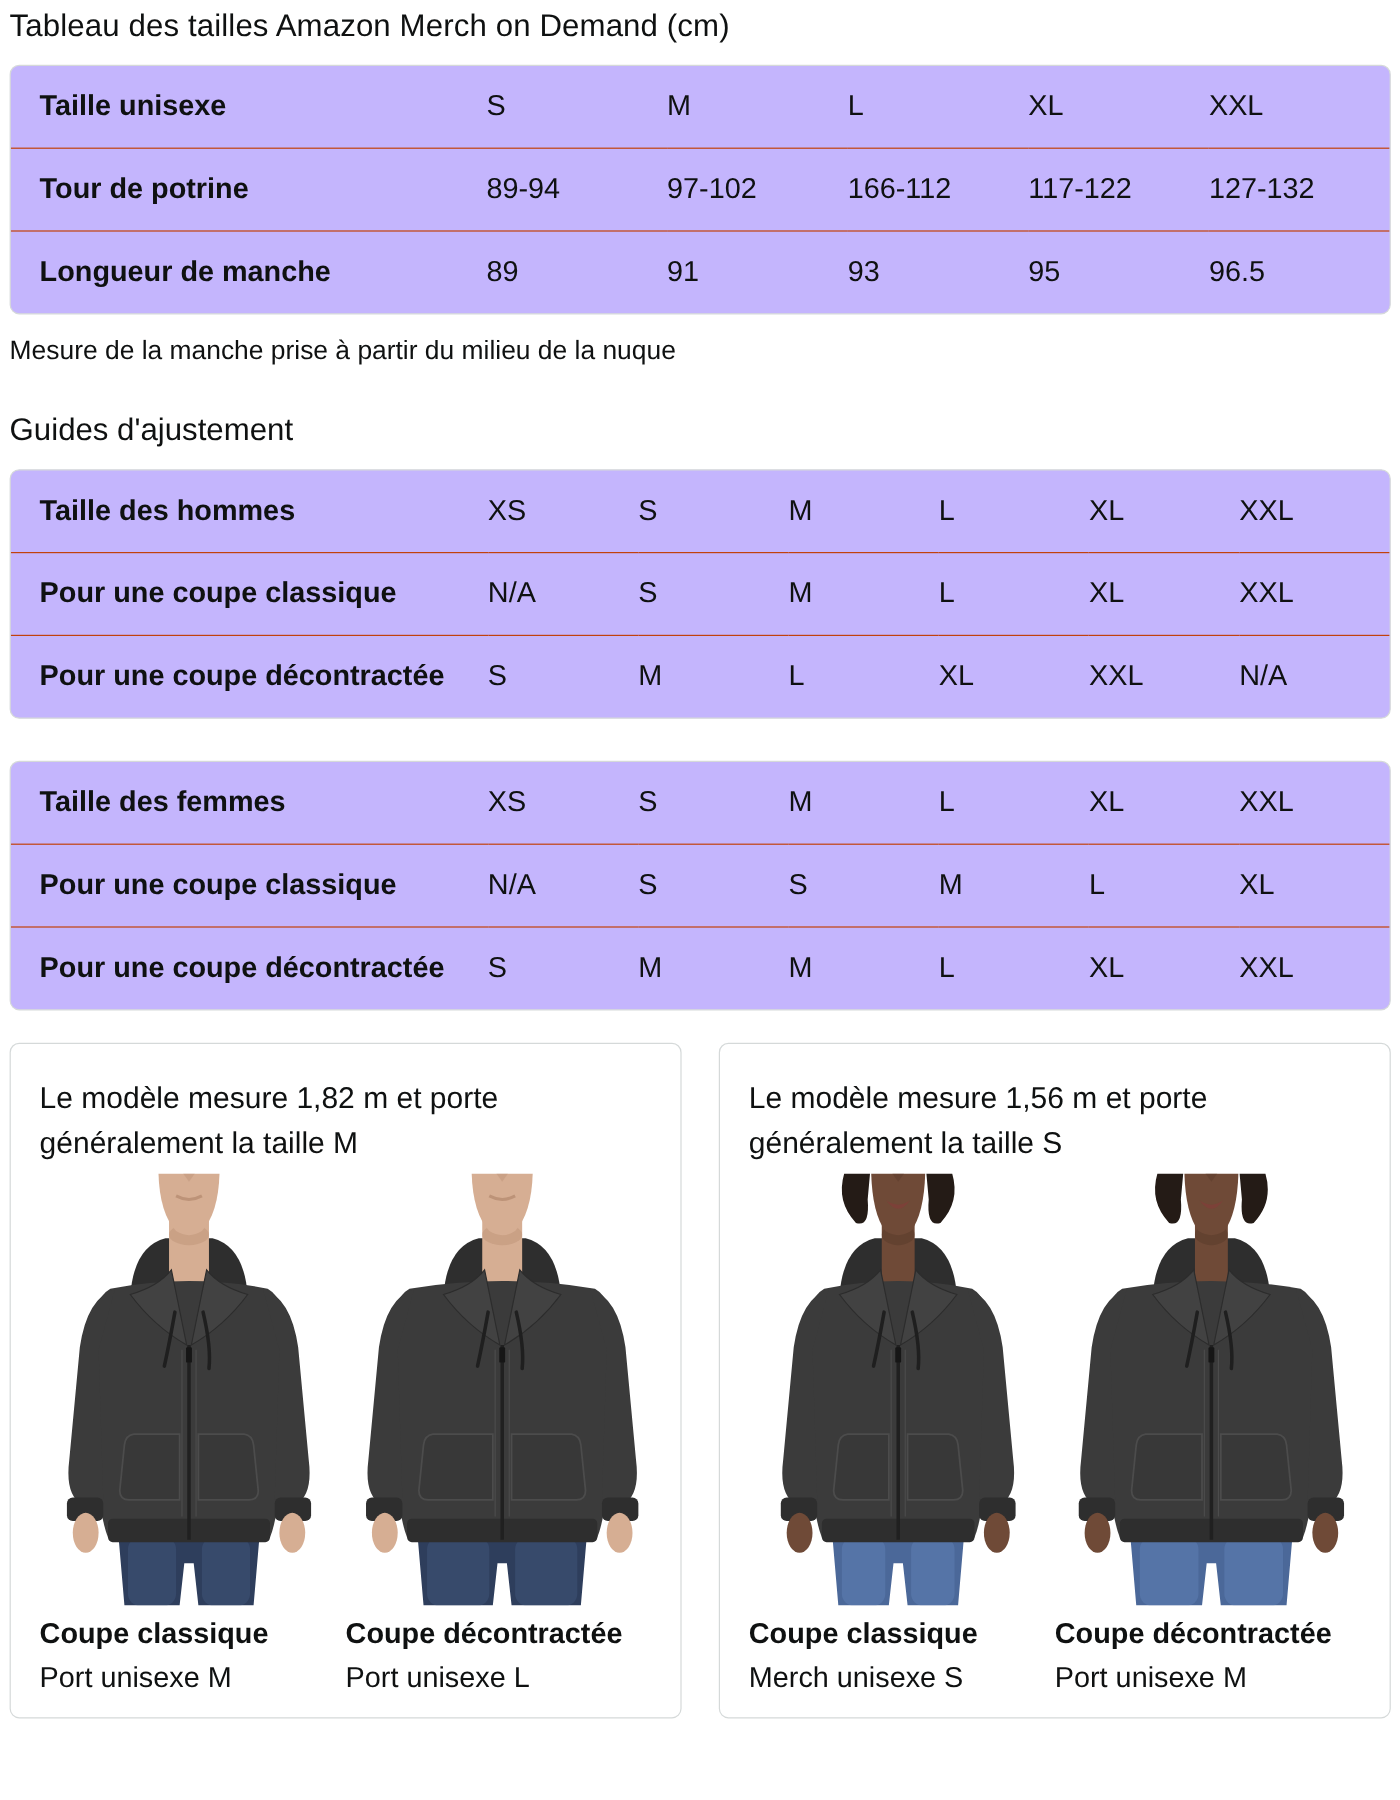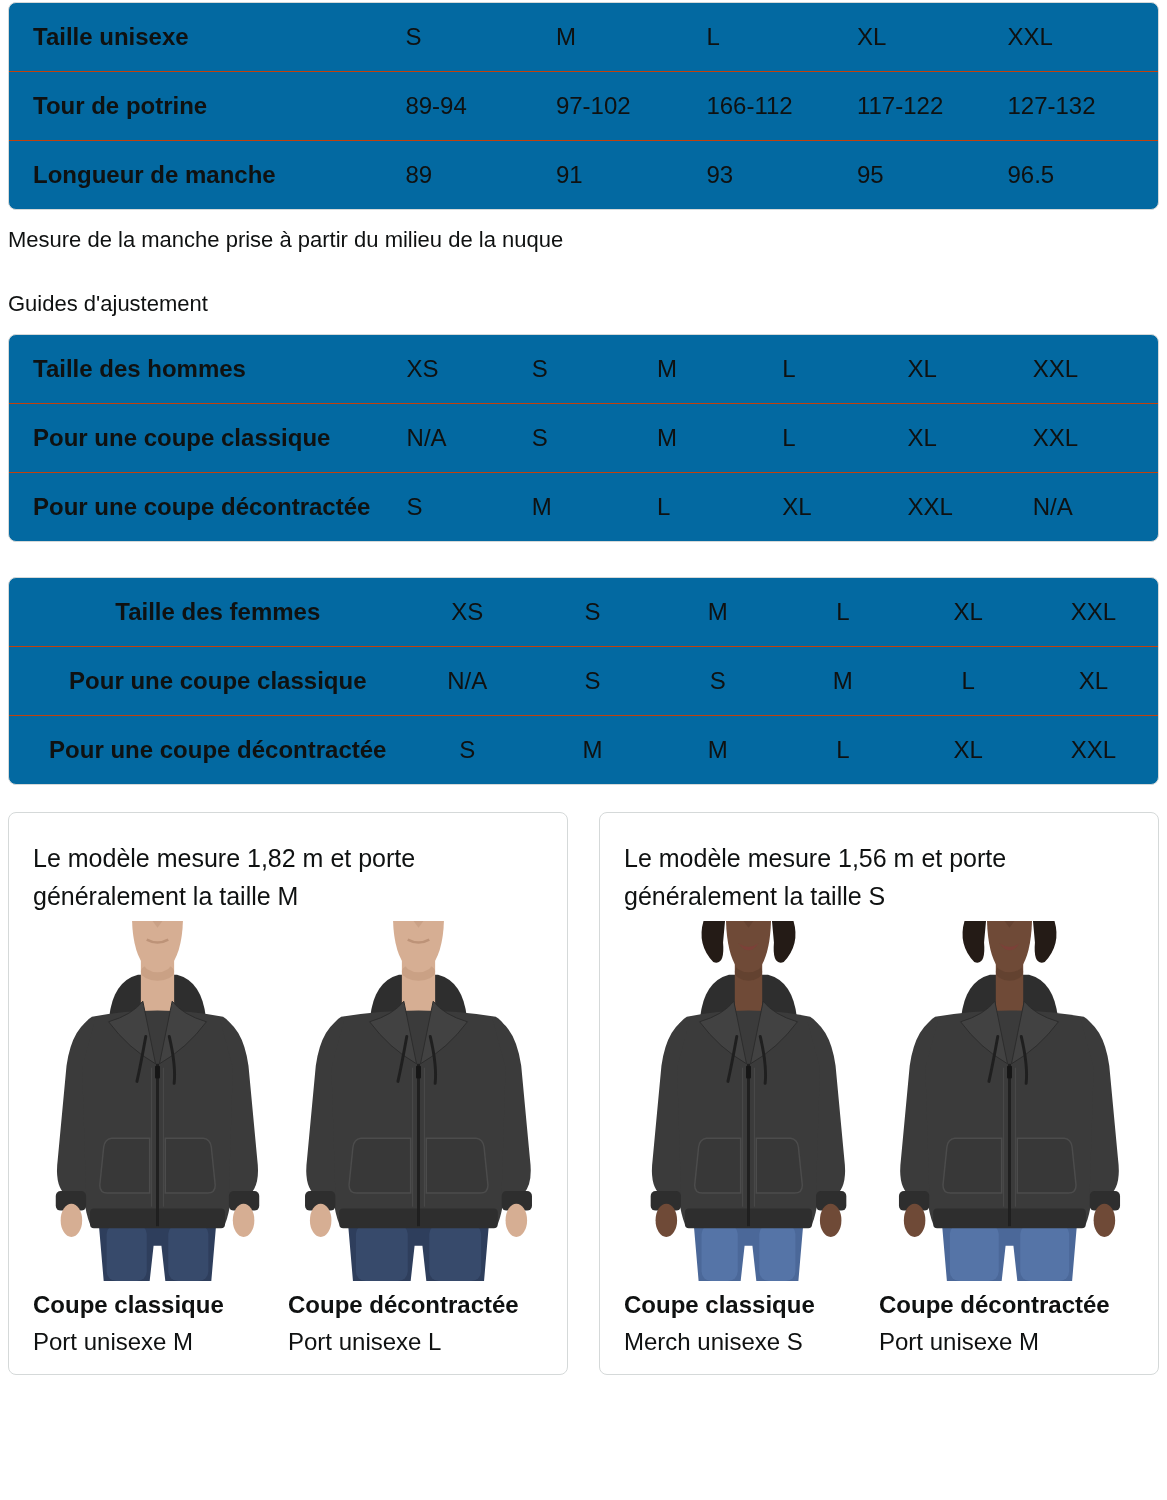--- a/index.html
+++ b/index.html
@@ -14,41 +14,41 @@
   .page-title {
     font-size: 26px;
     font-weight: 400;
     margin: 4px 0 17px;
     letter-spacing: 0.1px;
   }
   .table-card {
     border: 1px solid #d5d9d9;
     border-radius: 8px;
     overflow: hidden;
-    background: #0369a1;
+    background: #c4b5fd;
   }
   table {
     width: 100%;
     border-collapse: collapse;
     table-layout: fixed;
   }
   td {
     font-size: 24px;
     padding: 20px 4px 20px 0;
     vertical-align: middle;
     overflow: hidden;
     white-space: nowrap;
   }
   td.row-label { font-weight: 700; padding-left: 24px; }
   tr + tr td { border-top: 1px solid #c2410c; }
 
   .size-note { font-size: 22px; margin: 17px 0 0; }
-  .section-heading { font-size: 22px; font-weight: 400; margin: 38px 0 17px; }
+  .section-heading { font-size: 26px; font-weight: 400; margin: 38px 0 17px; }
   .gap-after { margin-bottom: 35px; }
-  .gap-after-sm { margin-bottom: 27px; text-align: center; }
+  .gap-after-sm { margin-bottom: 27px; }
 
   .fit-cards { display: flex; gap: 31px; }
   .fit-card {
     flex: 1;
     border: 1px solid #d5d9d9;
     border-radius: 8px;
     padding: 27px 24px 18px;
     background: #fff;
   }
   .fit-card-heading {
@@ -63,20 +63,21 @@
   .captions { display: flex; margin-top: 10px; }
   .caption { flex: 1; text-align: left; }
   .caption-title { font-size: 24px; font-weight: 700; margin: 0 0 9px; }
   .caption-sub { font-size: 24px; font-weight: 400; margin: 0; }
 </style>
 </head>
 <body>
 
 <main>
 
+  <h1 class="page-title">Tableau des tailles Amazon Merch on Demand (cm)</h1>
 
   <section class="table-card">
     <table>
         <colgroup>
           <col style="width: 34.5%;">
           <col>
           <col>
           <col>
           <col>
           <col>

